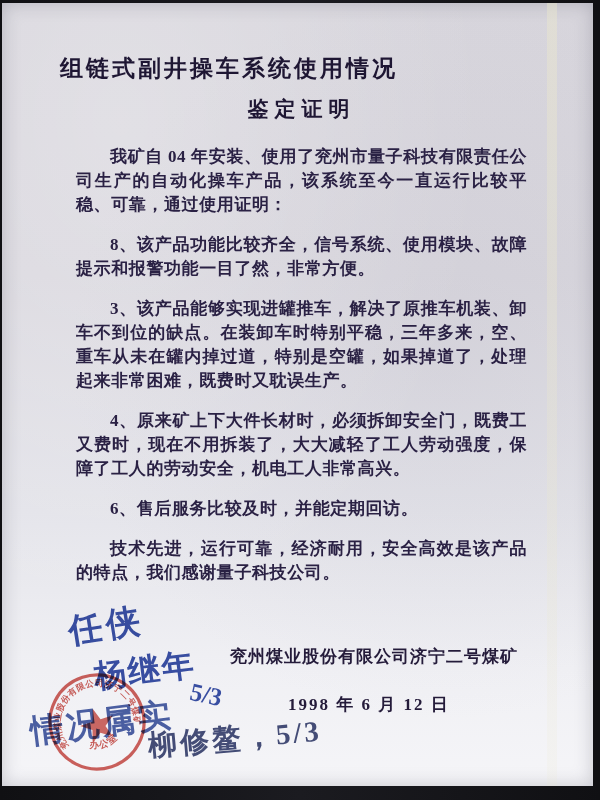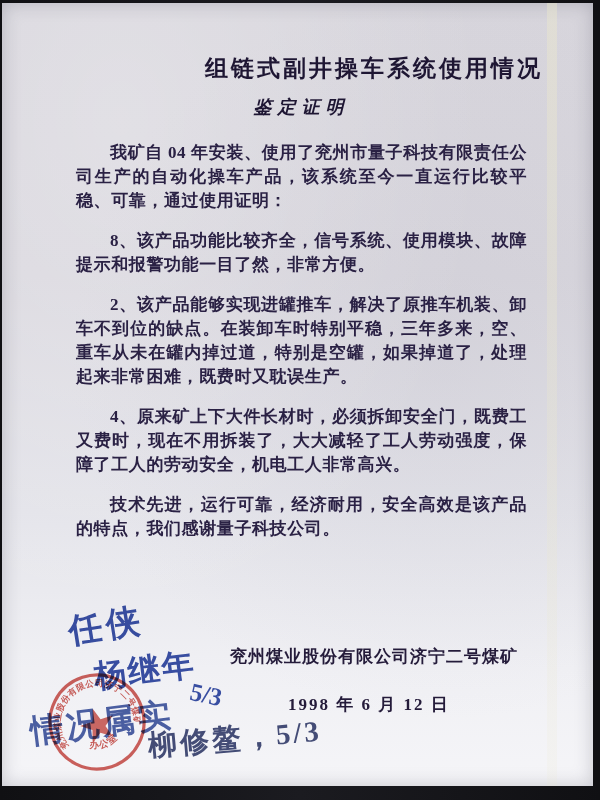--- a/index.html
+++ b/index.html
@@ -20,22 +20,22 @@
   }
   .paper::after{
     content:"";position:absolute;top:0;bottom:0;right:36px;width:10px;
     background:linear-gradient(180deg,rgba(235,232,205,0.45),rgba(235,232,205,0.15));
     pointer-events:none;
   }
   .content{
     position:absolute;left:58px;right:50px;top:50px;
     color:#241b3a;
   }
-  .title{ text-align:right;font-size:23px;font-weight:700;letter-spacing:3px;color:#1e1633; }
-  .title2{ text-align:center;font-size:18px;font-weight:700;letter-spacing:6px;margin-top:11px;color:#1e1633;font-style:italic; }
+  .title{ text-align:left;font-size:23px;font-weight:700;letter-spacing:3px;color:#1e1633; }
+  .title2{ text-align:center;font-size:21px;font-weight:700;letter-spacing:6px;margin-top:11px;color:#1e1633; }
   .bodytext{ margin-top:22px; }
   .bodytext p{
     margin:16px;text-indent:2em;
     font-size:17px;line-height:24px;letter-spacing:0.6px;
     font-weight:600;color:#2a2144;text-align:justify;
   }
   .sig-company{
     position:absolute;left:228px;top:642px;
     font-size:17px;font-weight:700;letter-spacing:1px;color:#241b3a;white-space:nowrap;
   }
@@ -63,22 +63,23 @@
 <div class="scan-frame">
   <div class="paper">
 
     <div class="content">
       <div class="title">组链式副井操车系统使用情况</div>
       <div class="title2">鉴定证明</div>
 
       <div class="bodytext">
         <p>我矿自 04 年安装、使用了兖州市量子科技有限责任公司生产的自动化操车产品，该系统至今一直运行比较平稳、可靠，通过使用证明：</p>
         <p>8、该产品功能比较齐全，信号系统、使用模块、故障提示和报警功能一目了然，非常方便。</p>
-        <p>2、该产品能够实现进罐推车，解决了原推车机装、卸车不到位的缺点。在装卸车时特别平稳，三年多来，空、重车从未在罐内掉过道，特别是空罐，如果掉道了，处理起来非常困难，既费时又耽误生产。</p>
+        <p>3、该产品能够实现进罐推车，解决了原推车机装、卸车不到位的缺点。在装卸车时特别平稳，三年多来，空、重车从未在罐内掉过道，特别是空罐，如果掉道了，处理起来非常困难，既费时又耽误生产。</p>
         <p>4、原来矿上下大件长材时，必须拆卸安全门，既费工又费时，现在不用拆装了，大大减轻了工人劳动强度，保障了工人的劳动安全，机电工人非常高兴。</p>
+        <p>6、售后服务比较及时，并能定期回访。</p>
         <p>技术先进，运行可靠，经济耐用，安全高效是该产品的特点，我们感谢量子科技公司。</p>
       </div>
     </div>
 
     <div class="sig-company">兖州煤业股份有限公司济宁二号煤矿</div>
     <div class="sig-date">1998 年 6 月 12 日</div>
 
     <svg class="stamp" viewBox="0 0 104 104">
       <defs>
         <path id="arcTop" d="M 17.0,65.0 A 37,37 0 1 1 87.0,65.0" fill="none"></path>

